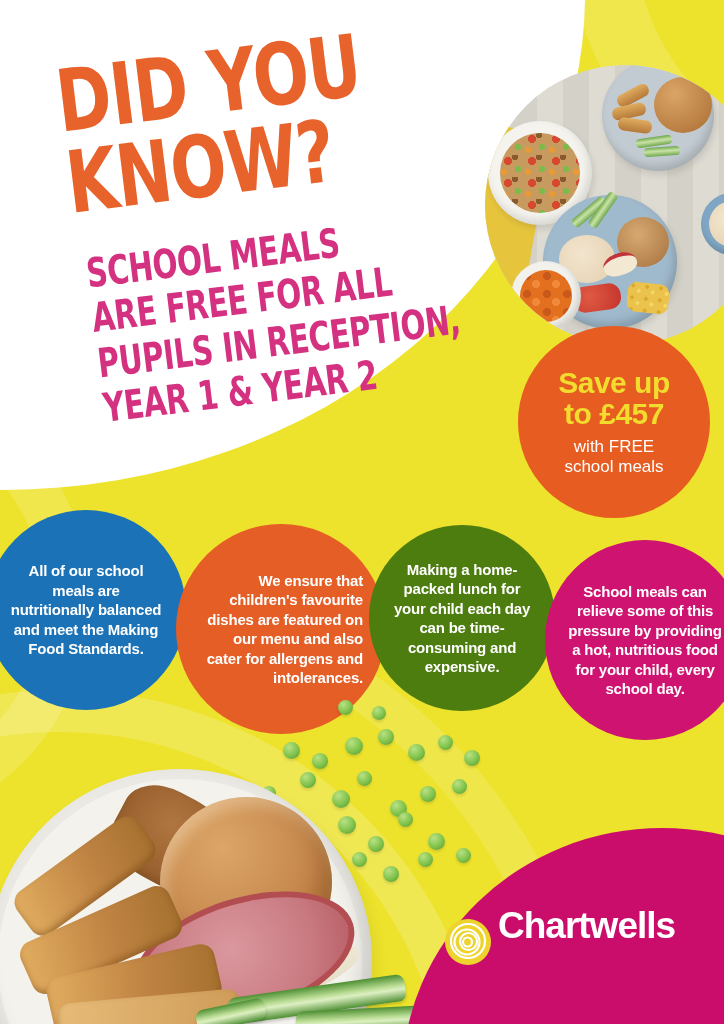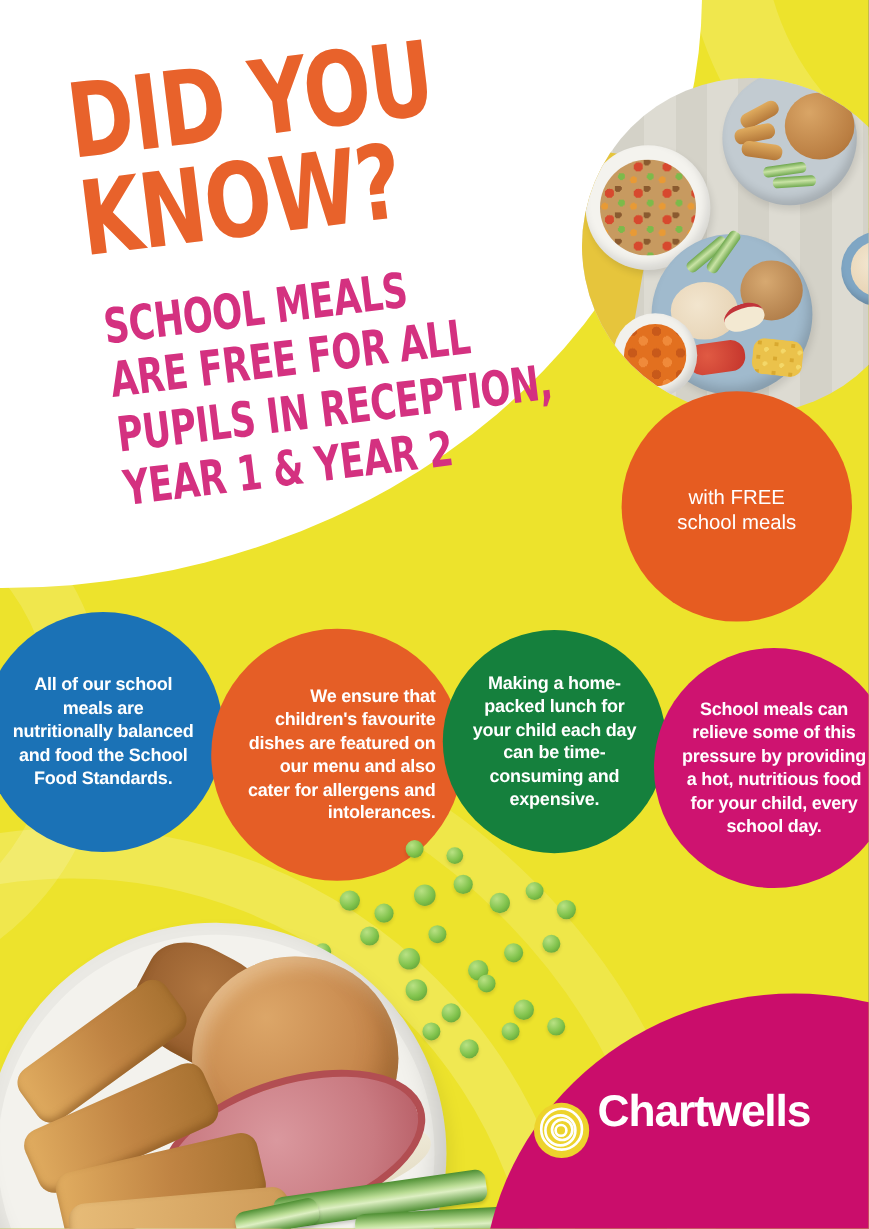--- a/index.html
+++ b/index.html
@@ -184,31 +184,33 @@
     </div>
     <div class="plate pt-bowl-slaw">
       <div class="pt-slawb"></div>
     </div>
     <div class="plate pt-bowl-car">
       <div class="pt-cars"></div>
     </div>
   </div>
 
   <div class="save-badge">
+    <div class="save-head pre">Save up
+to £457</div>
     <div class="save-sub pre">with FREE
 school meals</div>
   </div>
 
   <div class="bubble bubble-0" style="background: rgb(27, 114, 182);">
-    <p>All of our school meals are nutritionally balanced and food the School Food Standards.</p>
+    <p>All of our school meals are nutritionally balanced and meet the Making Food Standards.</p>
   </div>
   <div class="bubble bubble-1" style="background: rgb(229, 94, 38);">
     <p>We ensure that children's favourite dishes are featured on our menu and also cater for allergens and intolerances.</p>
   </div>
-  <div class="bubble bubble-2" style="background: #15803d;">
+  <div class="bubble bubble-2" style="background: #4d7c0f;">
     <p>Making a home-packed lunch for your child each day can be time-consuming and expensive.</p>
   </div>
   <div class="bubble bubble-3" style="background: rgb(206, 19, 112);">
     <p>School meals can relieve some of this pressure by providing a hot, nutritious food for your child, every school day.</p>
   </div>
 
   <div id="peas">
       <div class="pea" style="left: 283px; top: 742px; width: 17px; height: 17px;"></div>
       <div class="pea" style="left: 312px; top: 753px; width: 16px; height: 16px;"></div>
       <div class="pea" style="left: 345px; top: 737px; width: 18px; height: 18px;"></div>

